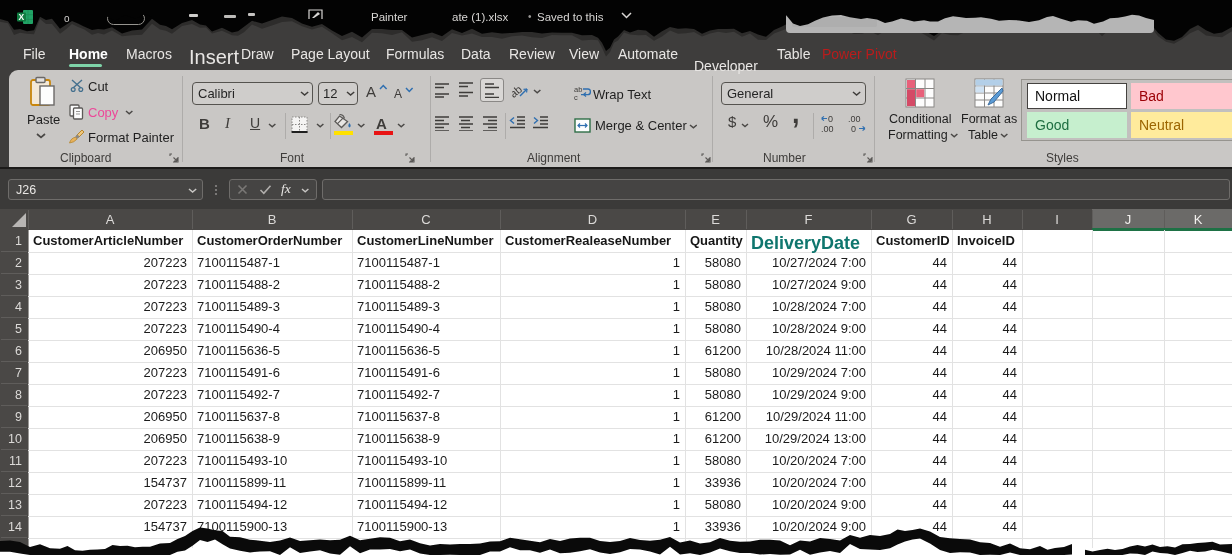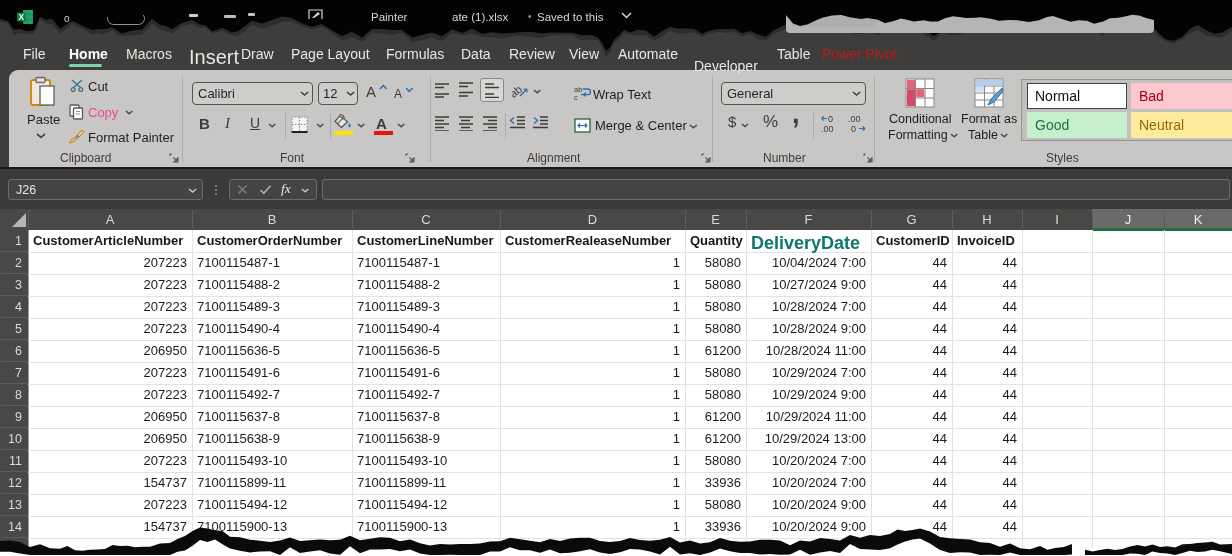--- a/index.html
+++ b/index.html
@@ -341,21 +341,21 @@
 <div style="position:absolute;left:505px;top:233px;font-size:13px;color:#161616;font-weight:bold;white-space:nowrap;">CustomerRealeaseNumber</div>
 <div style="position:absolute;left:690px;top:233px;font-size:13px;color:#161616;font-weight:bold;white-space:nowrap;">Quantity</div>
 <div style="position:absolute;left:751px;top:233px;font-size:18px;color:#0f766e;font-weight:bold;white-space:nowrap;">DeliveryDate</div>
 <div style="position:absolute;left:876px;top:233px;font-size:13px;color:#161616;font-weight:bold;white-space:nowrap;">CustomerID</div>
 <div style="position:absolute;left:957px;top:233px;font-size:13px;color:#161616;font-weight:bold;white-space:nowrap;">InvoiceID</div>
 <div style="position:absolute;left:28px;top:255px;width:159px;font-size:13px;color:#1b1b1b;font-weight:normal;white-space:nowrap;text-align:right;">207223</div>
 <div style="position:absolute;left:197px;top:255px;font-size:13px;color:#1b1b1b;font-weight:normal;white-space:nowrap;">7100115487-1</div>
 <div style="position:absolute;left:357px;top:255px;font-size:13px;color:#1b1b1b;font-weight:normal;white-space:nowrap;">7100115487-1</div>
 <div style="position:absolute;left:500px;top:255px;width:180px;font-size:13px;color:#1b1b1b;font-weight:normal;white-space:nowrap;text-align:right;">1</div>
 <div style="position:absolute;left:685px;top:255px;width:56px;font-size:13px;color:#1b1b1b;font-weight:normal;white-space:nowrap;text-align:right;">58080</div>
-<div style="position:absolute;left:746px;top:255px;width:120px;font-size:13px;color:#1b1b1b;font-weight:normal;white-space:nowrap;text-align:right;">10/04/2024 7:00</div>
+<div style="position:absolute;left:746px;top:255px;width:120px;font-size:13px;color:#1b1b1b;font-weight:normal;white-space:nowrap;text-align:right;">10/27/2024 7:00</div>
 <div style="position:absolute;left:871px;top:255px;width:76px;font-size:13px;color:#1b1b1b;font-weight:normal;white-space:nowrap;text-align:right;">44</div>
 <div style="position:absolute;left:952px;top:255px;width:65px;font-size:13px;color:#1b1b1b;font-weight:normal;white-space:nowrap;text-align:right;">44</div>
 <div style="position:absolute;left:28px;top:277px;width:159px;font-size:13px;color:#1b1b1b;font-weight:normal;white-space:nowrap;text-align:right;">207223</div>
 <div style="position:absolute;left:197px;top:277px;font-size:13px;color:#1b1b1b;font-weight:normal;white-space:nowrap;">7100115488-2</div>
 <div style="position:absolute;left:357px;top:277px;font-size:13px;color:#1b1b1b;font-weight:normal;white-space:nowrap;">7100115488-2</div>
 <div style="position:absolute;left:500px;top:277px;width:180px;font-size:13px;color:#1b1b1b;font-weight:normal;white-space:nowrap;text-align:right;">1</div>
 <div style="position:absolute;left:685px;top:277px;width:56px;font-size:13px;color:#1b1b1b;font-weight:normal;white-space:nowrap;text-align:right;">58080</div>
 <div style="position:absolute;left:746px;top:277px;width:120px;font-size:13px;color:#1b1b1b;font-weight:normal;white-space:nowrap;text-align:right;">10/27/2024 9:00</div>
 <div style="position:absolute;left:871px;top:277px;width:76px;font-size:13px;color:#1b1b1b;font-weight:normal;white-space:nowrap;text-align:right;">44</div>
 <div style="position:absolute;left:952px;top:277px;width:65px;font-size:13px;color:#1b1b1b;font-weight:normal;white-space:nowrap;text-align:right;">44</div>

